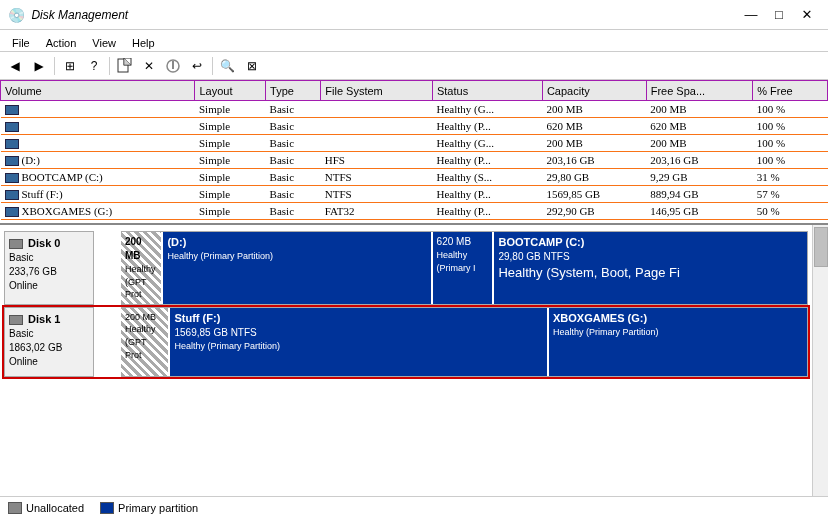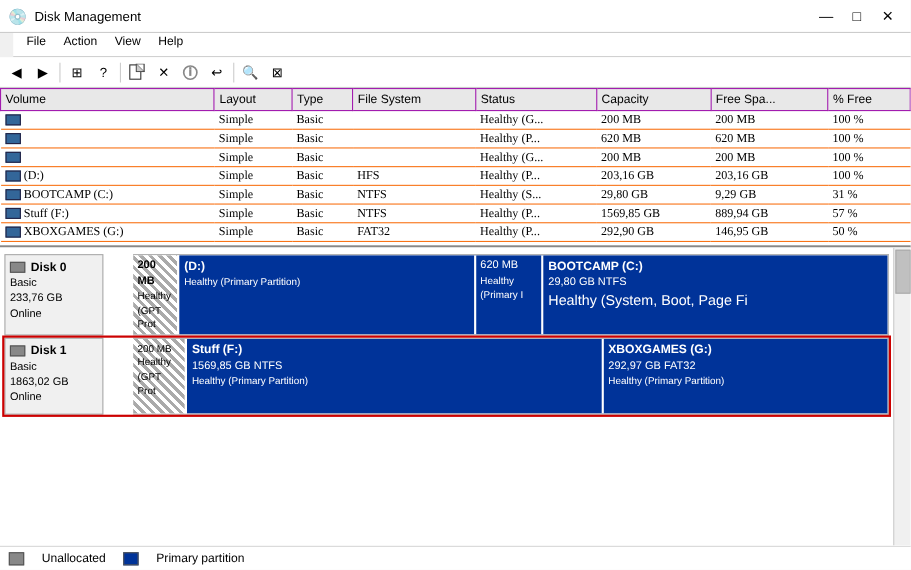--- a/index.html
+++ b/index.html
@@ -8,37 +8,36 @@
     
     .title-bar {
       background: #fff;
       border-bottom: 1px solid #ccc;
       height: 30px;
       display: flex;
       align-items: center;
       padding: 0 8px;
       gap: 6px;
     }
-    .title-bar-text { font-size: 12px; font-weight: normal; flex: 1; }
+    .title-bar-text { font-size: 12px; font-weight: normal; flex: 1; font-style: italic; }
     .title-bar-controls { display: flex; gap: 2px; }
     .title-btn {
       width: 26px; height: 20px;
       border: none; background: transparent;
       font-size: 13px; cursor: pointer; display: flex; align-items: center; justify-content: center;
     }
 
     
     .menu-bar {
       background: #fff;
       border-bottom: 1px solid #ccc;
       height: 22px;
       display: flex;
-      align-items: flex-start;
+      align-items: flex-end;
       padding: 0 4px;
-      margin-left: 12px;
     }
     .menu-item {
       padding: 2px 8px;
       cursor: pointer;
       font-size: 11px;
     }
 
     
     .toolbar {
       background: #fff;
@@ -183,21 +182,21 @@
     .legend {
       height: 22px;
       background: #fff;
       border-top: 1px solid #ccc;
       display: flex;
       align-items: center;
       padding: 0 8px;
       gap: 16px;
       font-size: 11px;
     }
-    .legend-item { display: flex; align-items: flex-start; gap: 16px; }
+    .legend-item { display: flex; align-items: flex-start; gap: 4px; }
     .legend-box { width: 14px; height: 12px; border: 1px solid #555; }
     .legend-box.unalloc { background: #888; }
     .legend-box.primary { background: #003399; }
   </style>
 </head>
 <body>
 
 <div class="title-bar">
   <span style="font-size:14px;">💿</span>
   <span class="title-bar-text">Disk Management</span>
@@ -381,21 +380,20 @@
       <div class="part-size">200 MB</div>
       <div class="part-status" style="font-size:9px">Healthy (GPT Prot</div>
             </div>
             <div class="partition primary" style="flex: 56 0 0px;">
               <div class="part-name">Stuff  (F:)</div>
       <div class="part-size">1569,85 GB NTFS</div>
       <div class="part-status" style="font-size:9px">Healthy (Primary Partition)</div>
             </div>
             <div class="partition primary" style="flex: 38 0 0px;">
               <div class="part-name">XBOXGAMES (G:)</div>
-      <div class="part-size">292,97 GB FAT32</div>
       <div class="part-status" style="font-size:9px">Healthy (Primary Partition)</div>
             </div>
           </div>
         </div>
       </div>
     <div class="scroll-track">
       <div class="scroll-thumb"></div>
     </div>
   </div>
 

